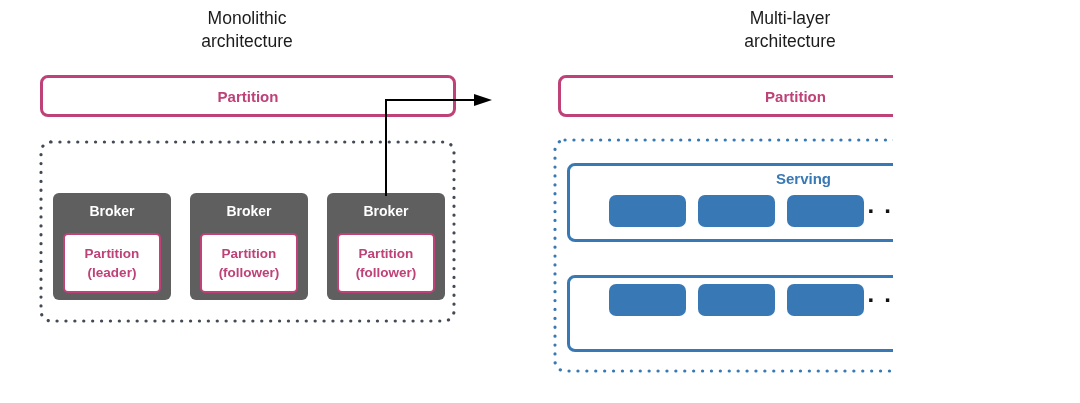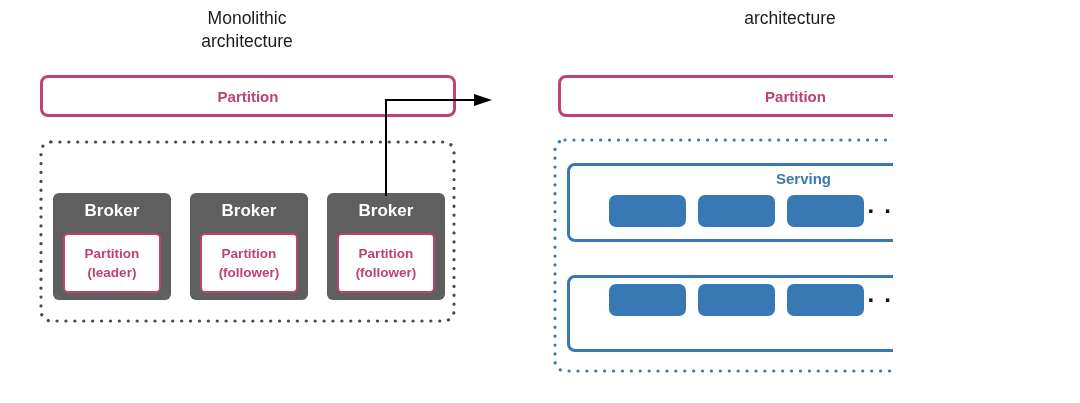--- a/index.html
+++ b/index.html
@@ -58,21 +58,21 @@
     background: var(--broker_gray, #5F5F5F);
     border-radius: 6px;
     display: flex;
     flex-direction: column;
     align-items: center;
     padding-top: 8px;
   }
   .broker-label {
     color: #ffffff;
     font-weight: bold;
-    font-size: 17px;
+    font-size: 14px;
     line-height: 20px;
     text-align: center;
   }
   .bpart {
     margin-top: 12px;
     width: 98px;
     height: 60px;
     background: #ffffff;
     border: 2.5px solid var(--pink, #BE4178);
     border-radius: 5px;
@@ -180,20 +180,21 @@
     <div class="broker">
       <div class="broker-label">Broker</div>
       <div class="bpart">
         <div>Partition</div>
         <div>(follower)</div>
       </div>
     </div>
   </div>
 
   <div class="title" style="left:640px;">
+    <div>Multi-layer</div>
     <div>architecture</div>
   </div>
 
   <div class="pink-box" style="left:558px; width:475px;">
     <span class="pink-label">Partition</span>
   </div>
 
   <svg class="dotted" style="left:553px; top:138px;" width="479" height="235">
     <rect x="2" y="2" width="475" height="231" rx="10" style="fill:none; stroke:var(--blue,#3879B5); stroke-width:3.2;" stroke-dasharray="0.1 8.8" stroke-linecap="round"></rect>
   </svg>

